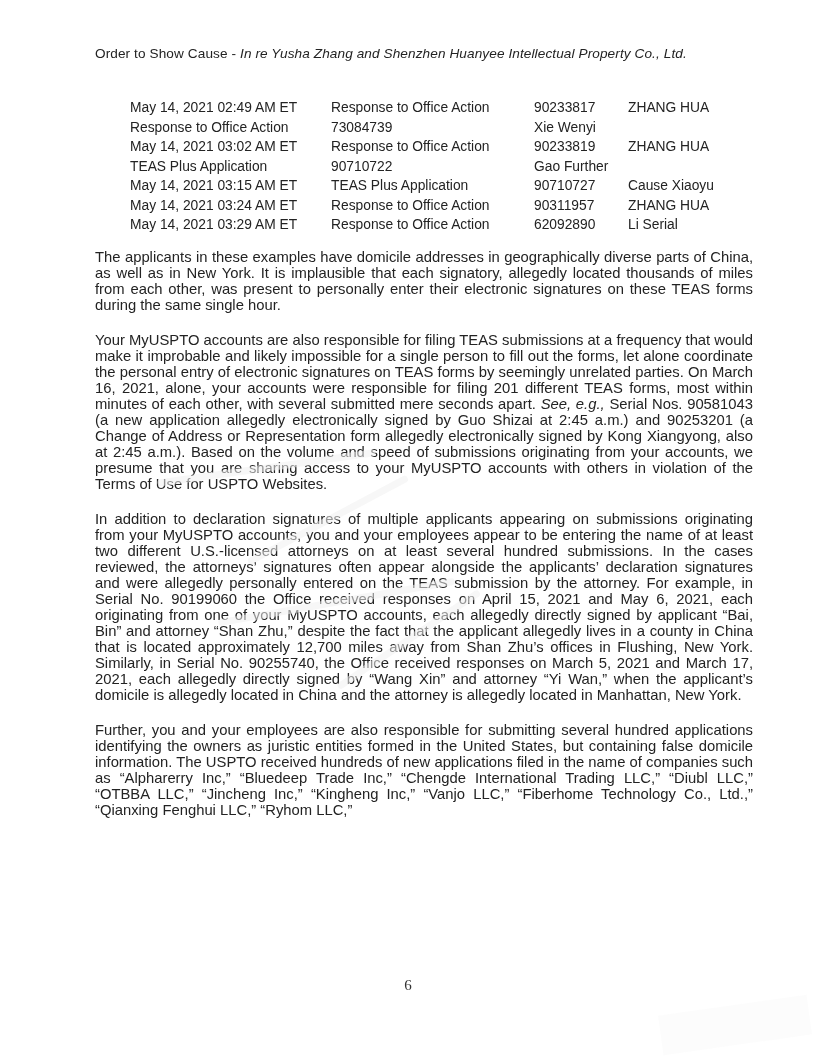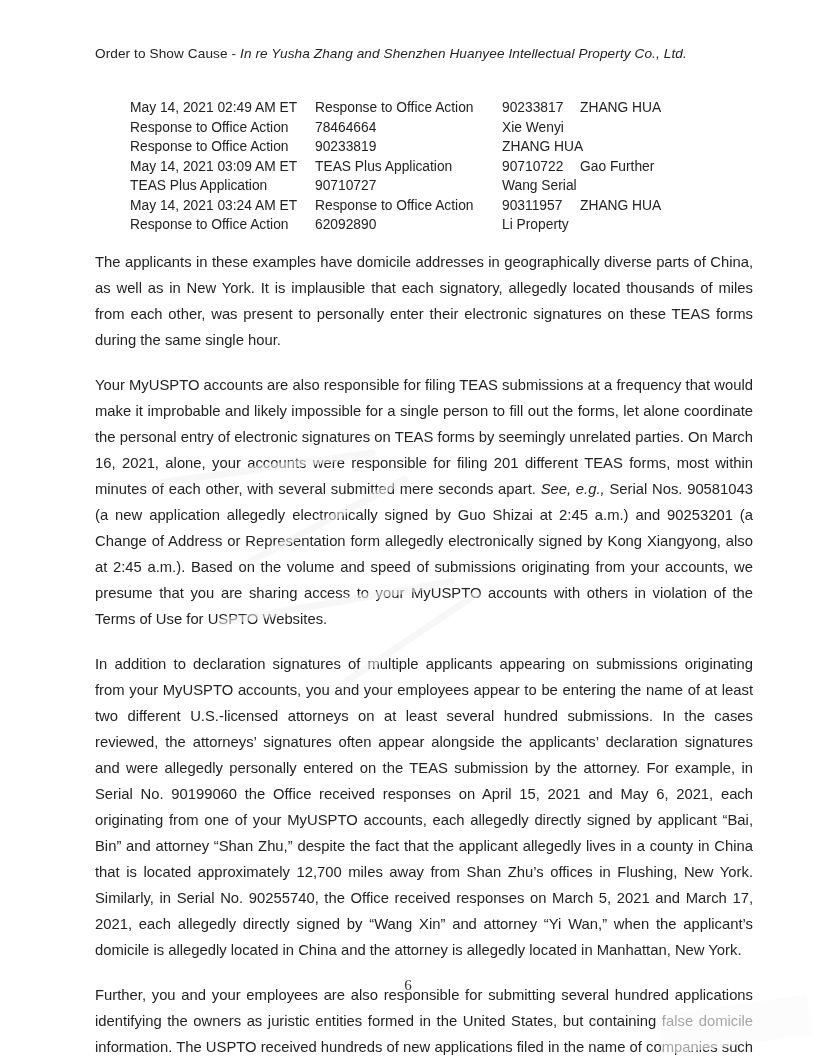--- a/index.html
+++ b/index.html
@@ -29,28 +29,29 @@
 
   .filings-table {
     margin: 36px 0 0 35px;
     font-size: 13.8px;
   }
   .filings-row {
     display: grid;
     grid-template-columns: 185px 187px 78px auto;
     line-height: 19.5px;
     white-space: nowrap;
+    gap: 16px;
   }
 
   .body-text {
     margin-top: 14px;
   }
   .para {
     font-size: 14.8px;
-    line-height: 26px;
+    line-height: 16px;
     text-align: justify;
     margin: 0 0 19px 0;
   }
 
   .page-number {
     position: absolute;
     top: 977px;
     left: 0;
     right: 0;
     text-align: center;
@@ -108,49 +109,51 @@
 
   <div class="filings-table">
     <div class="filings-row">
       <span>May 14, 2021 02:49 AM ET</span>
       <span>Response to Office Action</span>
       <span>90233817</span>
       <span>ZHANG HUA</span>
     </div>
     <div class="filings-row">
       <span>Response to Office Action</span>
-      <span>78464664</span>
+      <span>73084739</span>
       <span>Xie Wenyi</span>
     </div>
     <div class="filings-row">
+      <span>May 14, 2021 03:02 AM ET</span>
       <span>Response to Office Action</span>
       <span>90233819</span>
       <span>ZHANG HUA</span>
     </div>
     <div class="filings-row">
-      <span>May 14, 2021 03:09 AM ET</span>
       <span>TEAS Plus Application</span>
       <span>90710722</span>
       <span>Gao Further</span>
     </div>
     <div class="filings-row">
+      <span>May 14, 2021 03:15 AM ET</span>
       <span>TEAS Plus Application</span>
       <span>90710727</span>
-      <span>Wang Serial</span>
+      <span>Cause Xiaoyu</span>
     </div>
     <div class="filings-row">
       <span>May 14, 2021 03:24 AM ET</span>
       <span>Response to Office Action</span>
       <span>90311957</span>
       <span>ZHANG HUA</span>
     </div>
     <div class="filings-row">
+      <span>May 14, 2021 03:29 AM ET</span>
       <span>Response to Office Action</span>
       <span>62092890</span>
-      <span>Li Property</span>
+      <span>Li Serial</span>
     </div>
   </div>
 
   <div class="body-text">
     <p class="para">The applicants in these examples have domicile addresses in geographically diverse parts of China, as well as in New York. It is implausible that each signatory, allegedly located thousands of miles from each other, was present to personally enter their electronic signatures on these TEAS forms during the same single hour.</p>
     <p class="para"><span>Your MyUSPTO accounts are also responsible for filing TEAS submissions at a frequency that would make it improbable and likely impossible for a single person to fill out the forms, let alone coordinate the personal entry of electronic signatures on TEAS forms by seemingly unrelated parties. On March 16, 2021, alone, your accounts were responsible for filing 201 different TEAS forms, most within minutes of each other, with several submitted mere seconds apart. </span><span class="italic">See, e.g.,</span><span> Serial Nos. 90581043 (a new application allegedly electronically signed by Guo Shizai at 2:45 a.m.) and 90253201 (a Change of Address or Representation form allegedly electronically signed by Kong Xiangyong, also at 2:45 a.m.). Based on the volume and speed of submissions originating from your accounts, we presume that you are sharing access to your MyUSPTO accounts with others in violation of the Terms of Use for USPTO Websites.</span></p>
     <p class="para">In addition to declaration signatures of multiple applicants appearing on submissions originating from your MyUSPTO accounts, you and your employees appear to be entering the name of at least two different U.S.-licensed attorneys on at least several hundred submissions. In the cases reviewed, the attorneys’ signatures often appear alongside the applicants’ declaration signatures and were allegedly personally entered on the TEAS submission by the attorney. For example, in Serial No. 90199060 the Office received responses on April 15, 2021 and May 6, 2021, each originating from one of your MyUSPTO accounts, each allegedly directly signed by applicant “Bai, Bin” and attorney “Shan Zhu,” despite the fact that the applicant allegedly lives in a county in China that is located approximately 12,700 miles away from Shan Zhu’s offices in Flushing, New York. Similarly, in Serial No. 90255740, the Office received responses on March 5, 2021 and March 17, 2021, each allegedly directly signed by “Wang Xin” and attorney “Yi Wan,” when the applicant’s domicile is allegedly located in China and the attorney is allegedly located in Manhattan, New York.</p>
     <p class="para">Further, you and your employees are also responsible for submitting several hundred applications identifying the owners as juristic entities formed in the United States, but containing false domicile information. The USPTO received hundreds of new applications filed in the name of companies such as “Alpharerry Inc,” “Bluedeep Trade Inc,” “Chengde International Trading LLC,” “Diubl LLC,” “OTBBA LLC,” “Jincheng Inc,” “Kingheng Inc,” “Vanjo LLC,” “Fiberhome Technology Co., Ltd.,” “Qianxing Fenghui LLC,” “Ryhom LLC,”</p>
   </div>
 

